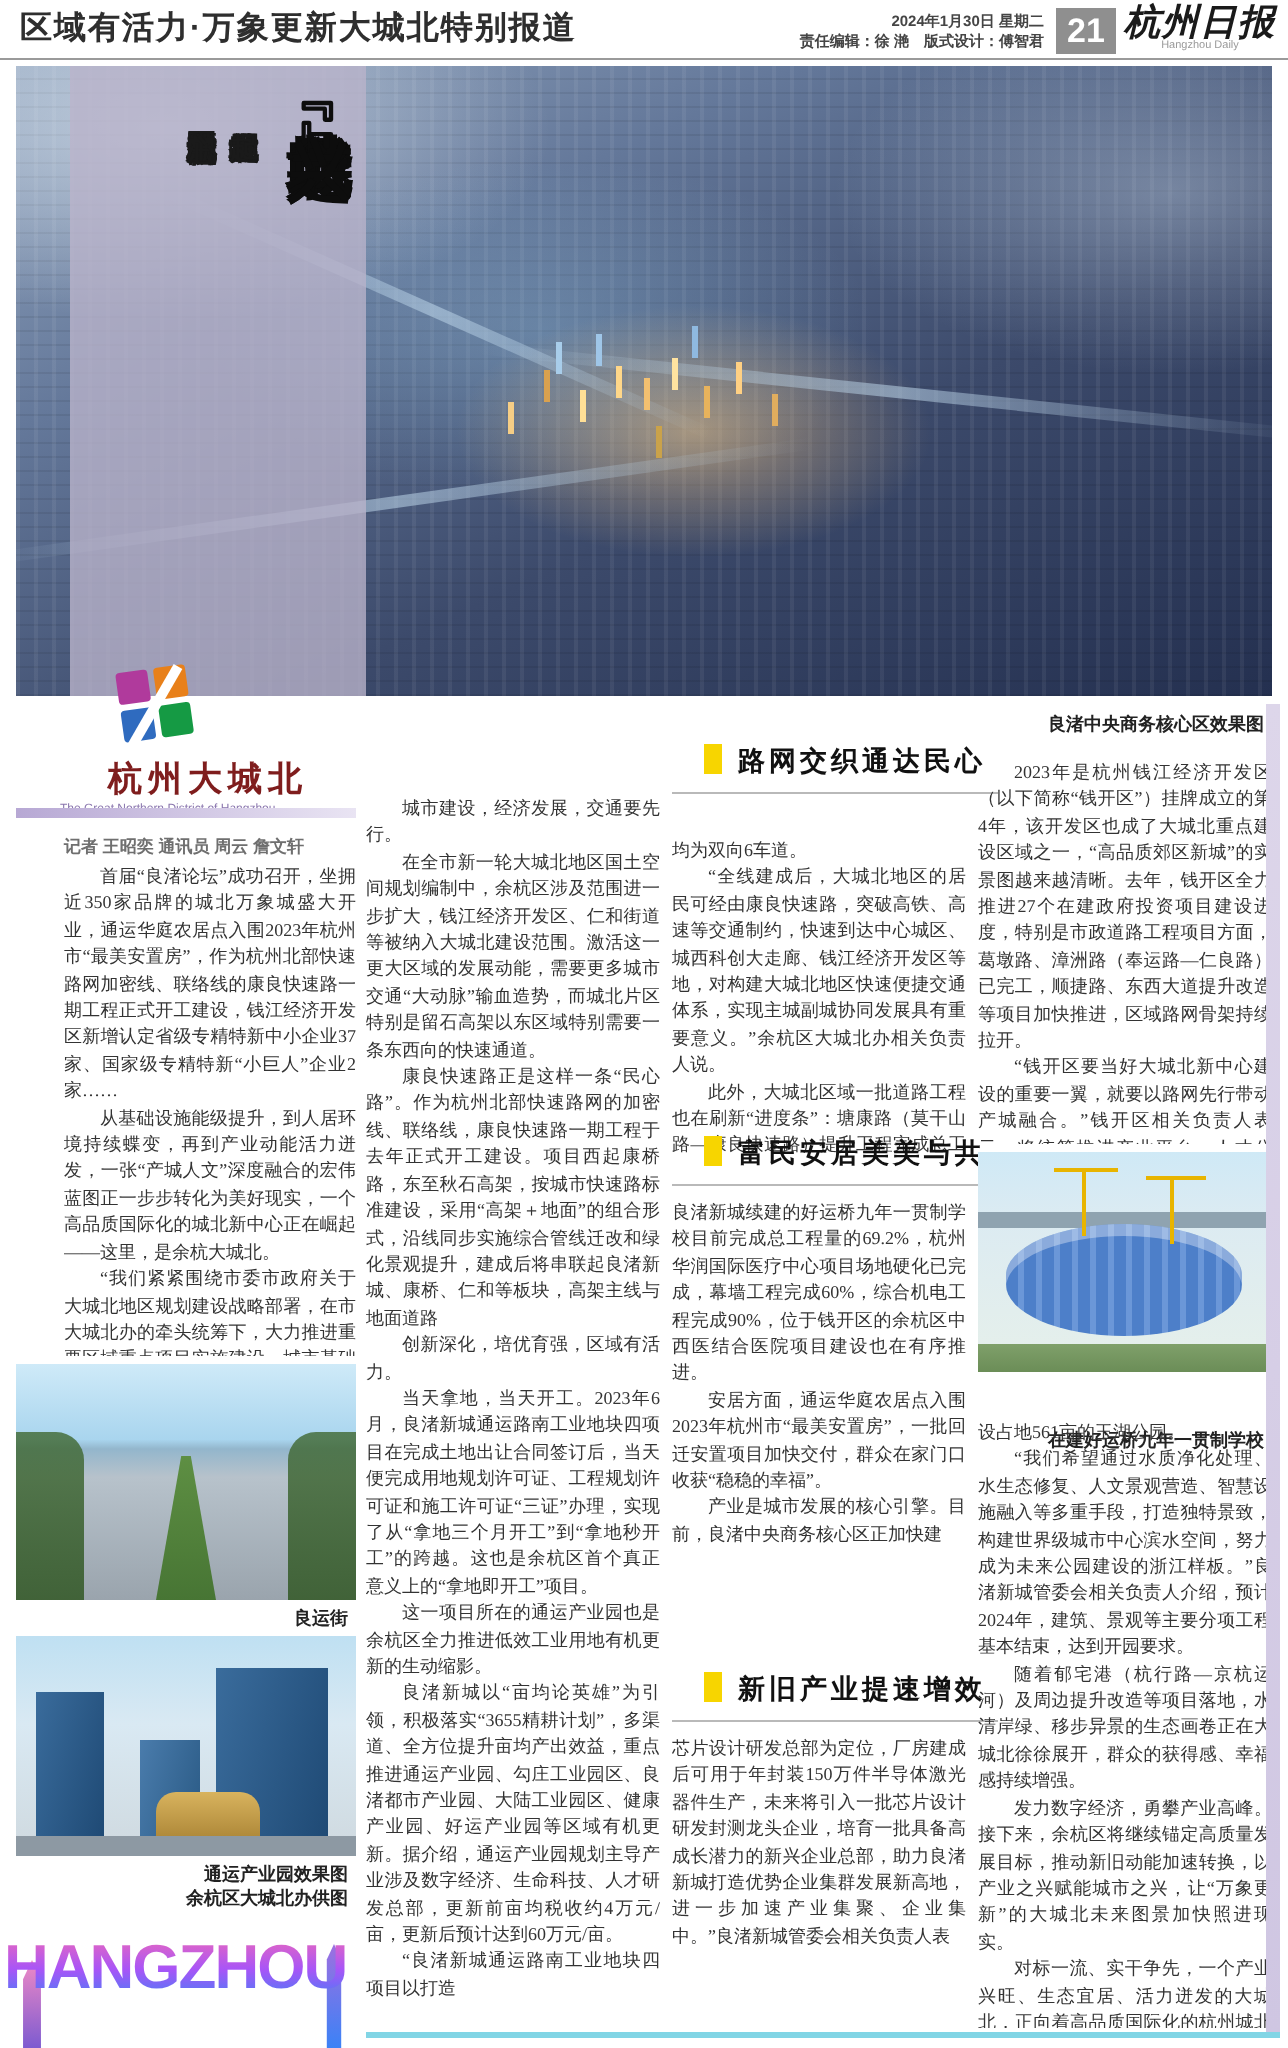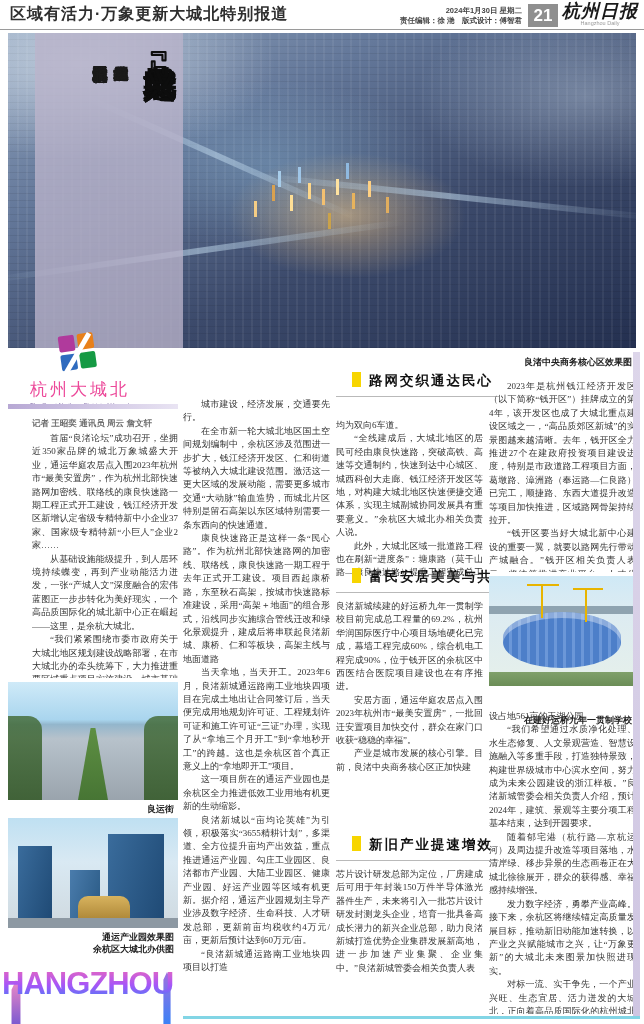--- a/index.html
+++ b/index.html
@@ -48,22 +48,22 @@
   .headline .subs span{display:block;line-height:21px;}
   
   .brandblk{left:8px;top:334px;width:170px;}
   .mark{position:relative;width:38px;height:38px;margin-left:52px;transform:rotate(-8deg);}
   .mark i{position:absolute;width:16px;height:16px;border-radius:2px;}
   .mark .q1{left:0;top:0;background:#b03a9c;}
   .mark .q2{left:19px;top:0;background:#e8801a;}
   .mark .q3{left:0;top:19px;background:#2f6bbf;}
   .mark .q4{left:19px;top:19px;background:#159a44;}
   .mark .slash{left:15px;top:-4px;width:5px;height:46px;background:#fff;transform:rotate(38deg);border-radius:0;}
-  .brand-nm{margin:6px 0 0 22px;font-family:"Liberation Sans",sans-serif;font-weight:400;
-            font-size:17px;letter-spacing:3px;color:#ec4899;}
+  .brand-nm{margin:6px 0 0 22px;font-family:"Liberation Sans",sans-serif;font-weight:700;
+            font-size:17px;letter-spacing:3px;color:#7f1d1d;text-align:center;}
   .brand-en{margin:1px 0 0 22px;font-size:6px;color:#8a76ae;font-family:"Liberation Sans",sans-serif;}
   .brand-bar{left:8px;top:404px;width:170px;height:5px;
              background:linear-gradient(90deg,#b7a8d4,#e9e4f3);}
   .byline{left:32px;top:418px;width:146px;font-family:"Liberation Sans",sans-serif;
           font-size:8.5px;font-weight:700;color:#6f6f6f;}
   .intro{left:32px;top:432px;width:146px;height:246px;overflow:hidden;}
   p.bp{margin:0;font-size:9px;line-height:13.4px;text-align:justify;text-indent:2em;}
   p.bp.cont{text-indent:0;}
   .photo{overflow:hidden;}
   .cap{font-family:"Liberation Sans",sans-serif;font-size:9px;font-weight:700;color:#222;
@@ -208,20 +208,21 @@
   <div class="abs art">
     <div class="towerA"></div>
     <div class="towerB"></div>
     <div class="word">HANGZHOU</div>
   </div>
 
   <div class="abs colbox col2">
     <p class="bp">城市建设，经济发展，交通要先行。</p>
     <p class="bp">在全市新一轮大城北地区国土空间规划编制中，余杭区涉及范围进一步扩大，钱江经济开发区、仁和街道等被纳入大城北建设范围。激活这一更大区域的发展动能，需要更多城市交通“大动脉”输血造势，而城北片区特别是留石高架以东区域特别需要一条东西向的快速通道。</p>
     <p class="bp">康良快速路正是这样一条“民心路”。作为杭州北部快速路网的加密线、联络线，康良快速路一期工程于去年正式开工建设。项目西起康桥路，东至秋石高架，按城市快速路标准建设，采用“高架＋地面”的组合形式，沿线同步实施综合管线迁改和绿化景观提升，建成后将串联起良渚新城、康桥、仁和等板块，高架主线与地面道路</p>
+    <p class="bp">创新深化，培优育强，区域有活力。</p>
     <p class="bp">当天拿地，当天开工。2023年6月，良渚新城通运路南工业地块四项目在完成土地出让合同签订后，当天便完成用地规划许可证、工程规划许可证和施工许可证“三证”办理，实现了从“拿地三个月开工”到“拿地秒开工”的跨越。这也是余杭区首个真正意义上的“拿地即开工”项目。</p>
     <p class="bp">这一项目所在的通运产业园也是余杭区全力推进低效工业用地有机更新的生动缩影。</p>
     <p class="bp">良渚新城以“亩均论英雄”为引领，积极落实“3655精耕计划”，多渠道、全方位提升亩均产出效益，重点推进通运产业园、勾庄工业园区、良渚都市产业园、大陆工业园区、健康产业园、好运产业园等区域有机更新。据介绍，通运产业园规划主导产业涉及数字经济、生命科技、人才研发总部，更新前亩均税收约4万元/亩，更新后预计达到60万元/亩。</p>
     <p class="bp">“良渚新城通运路南工业地块四项目以打造</p>
   </div>
 
   <div class="abs sechdr h-road">
     <span class="blk"></span>
     <span class="t">路网交织通达民心</span>
   </div>

